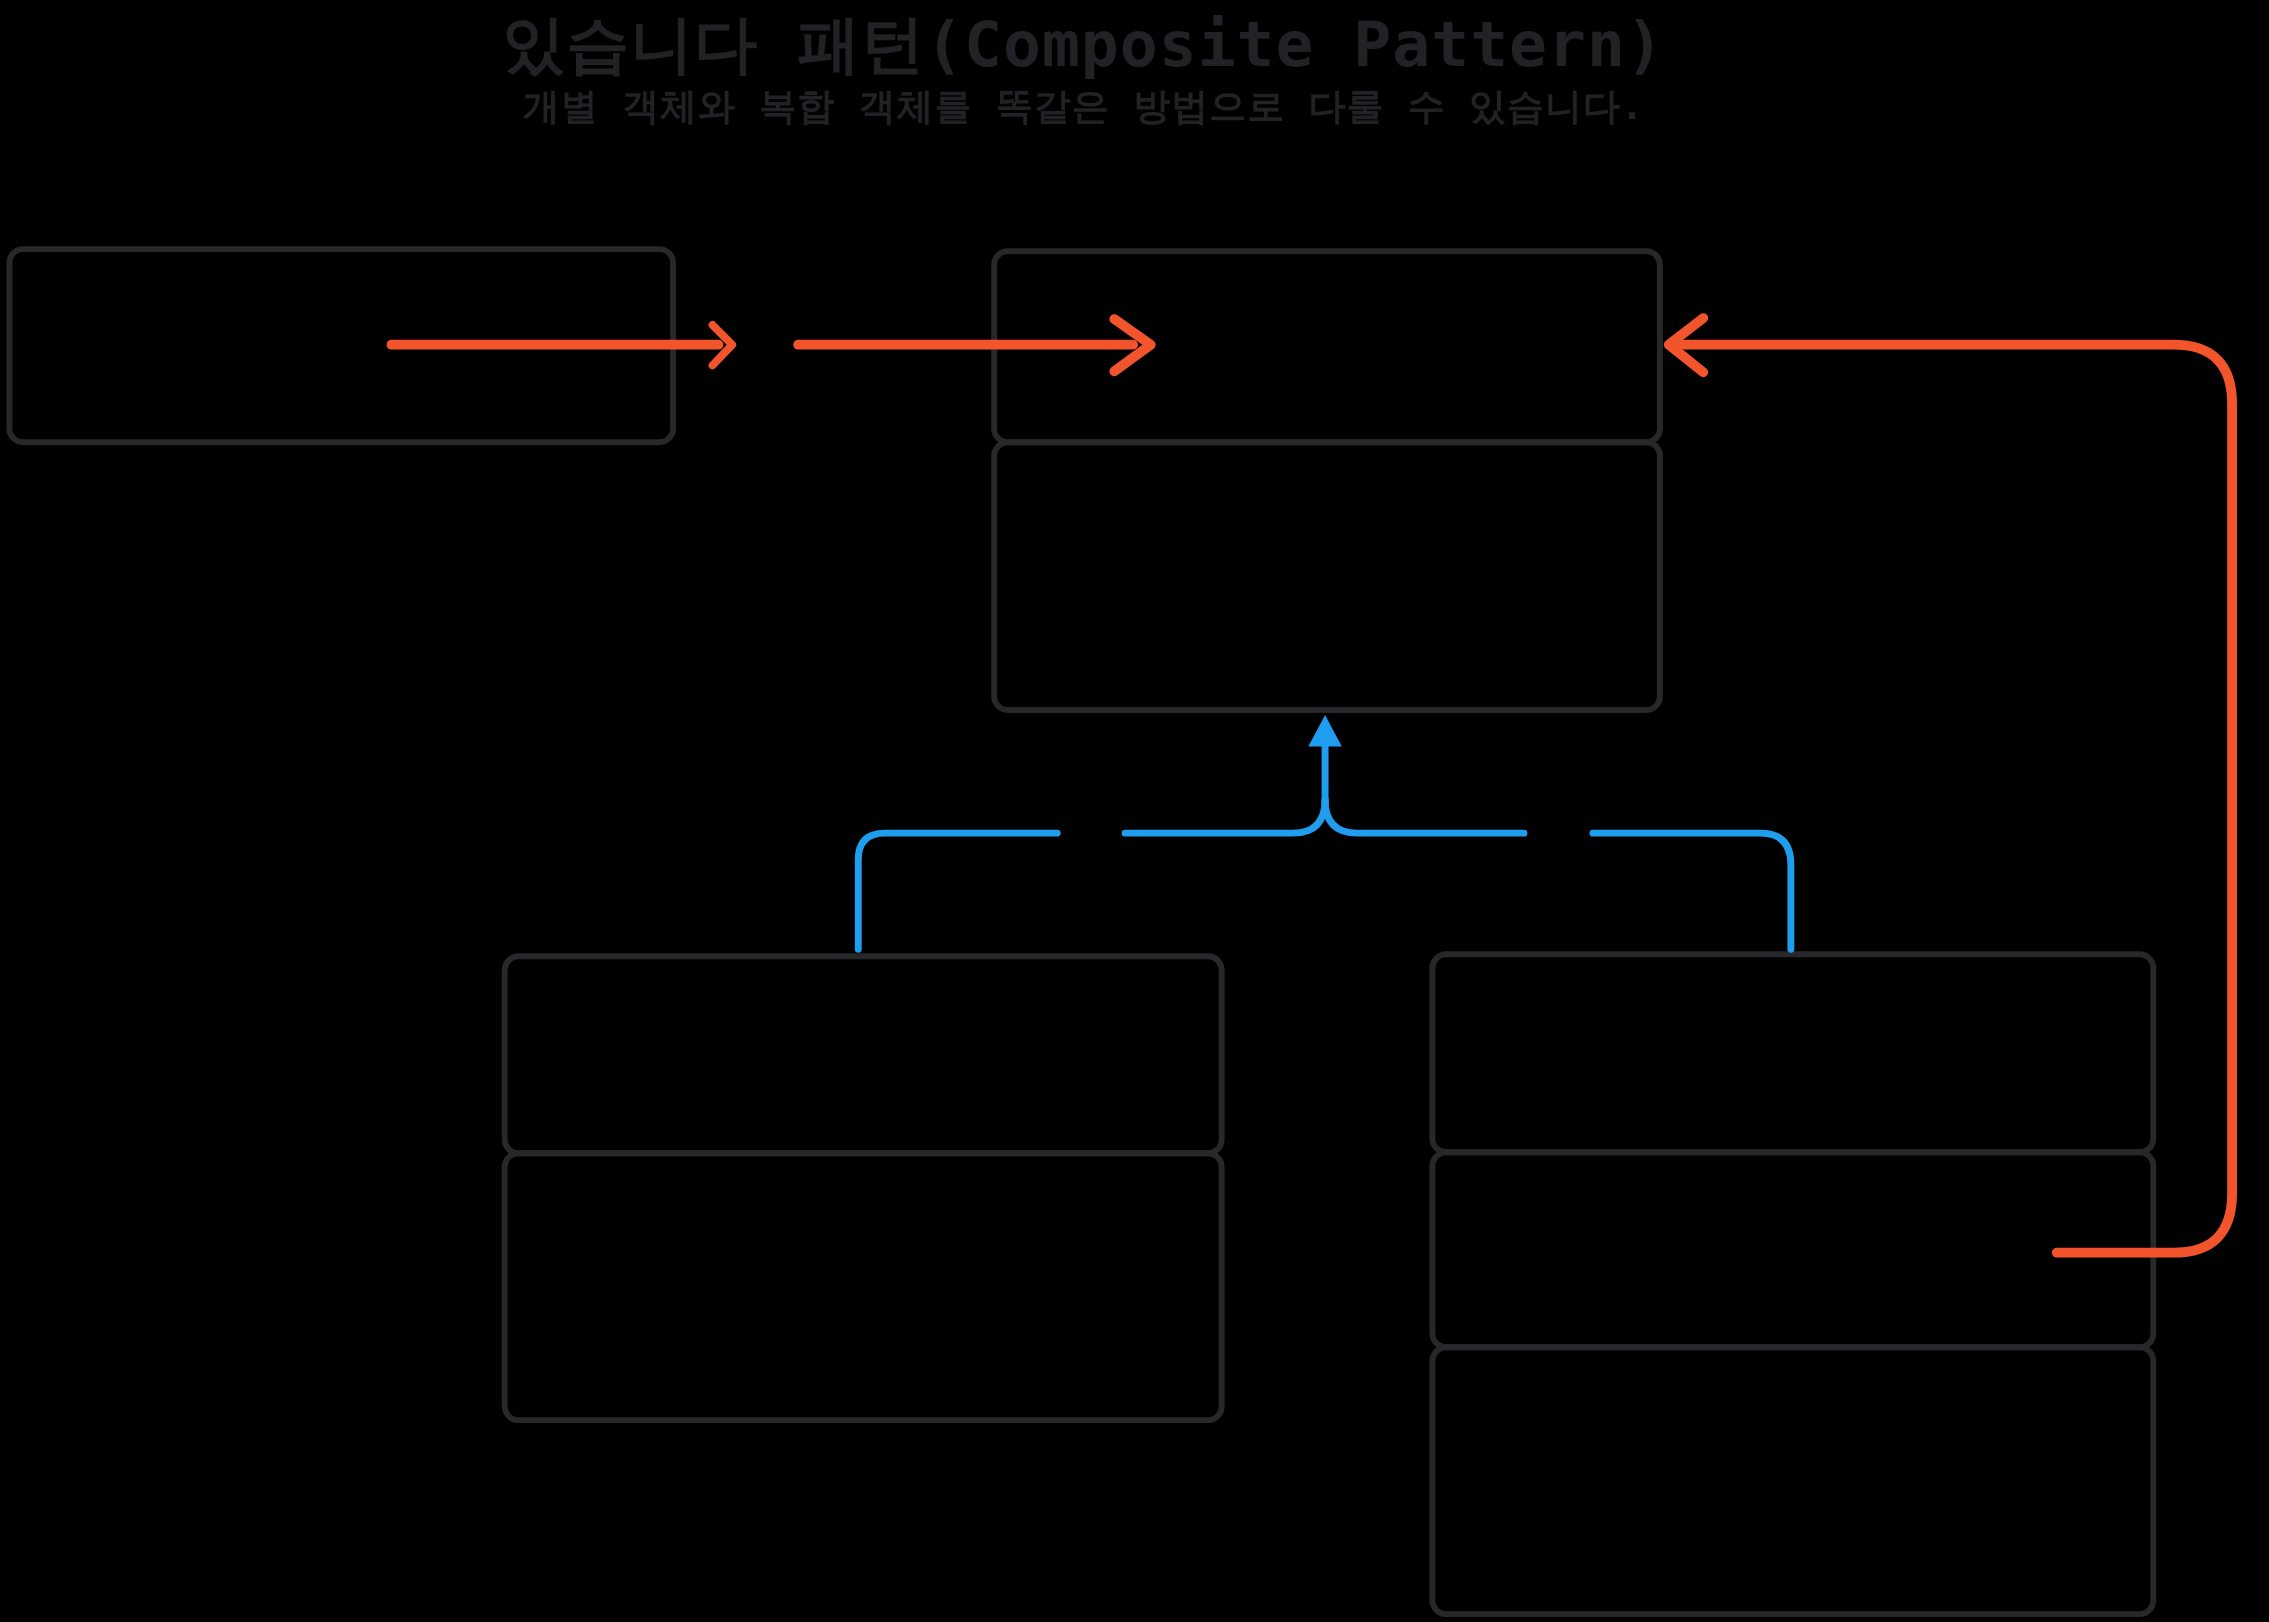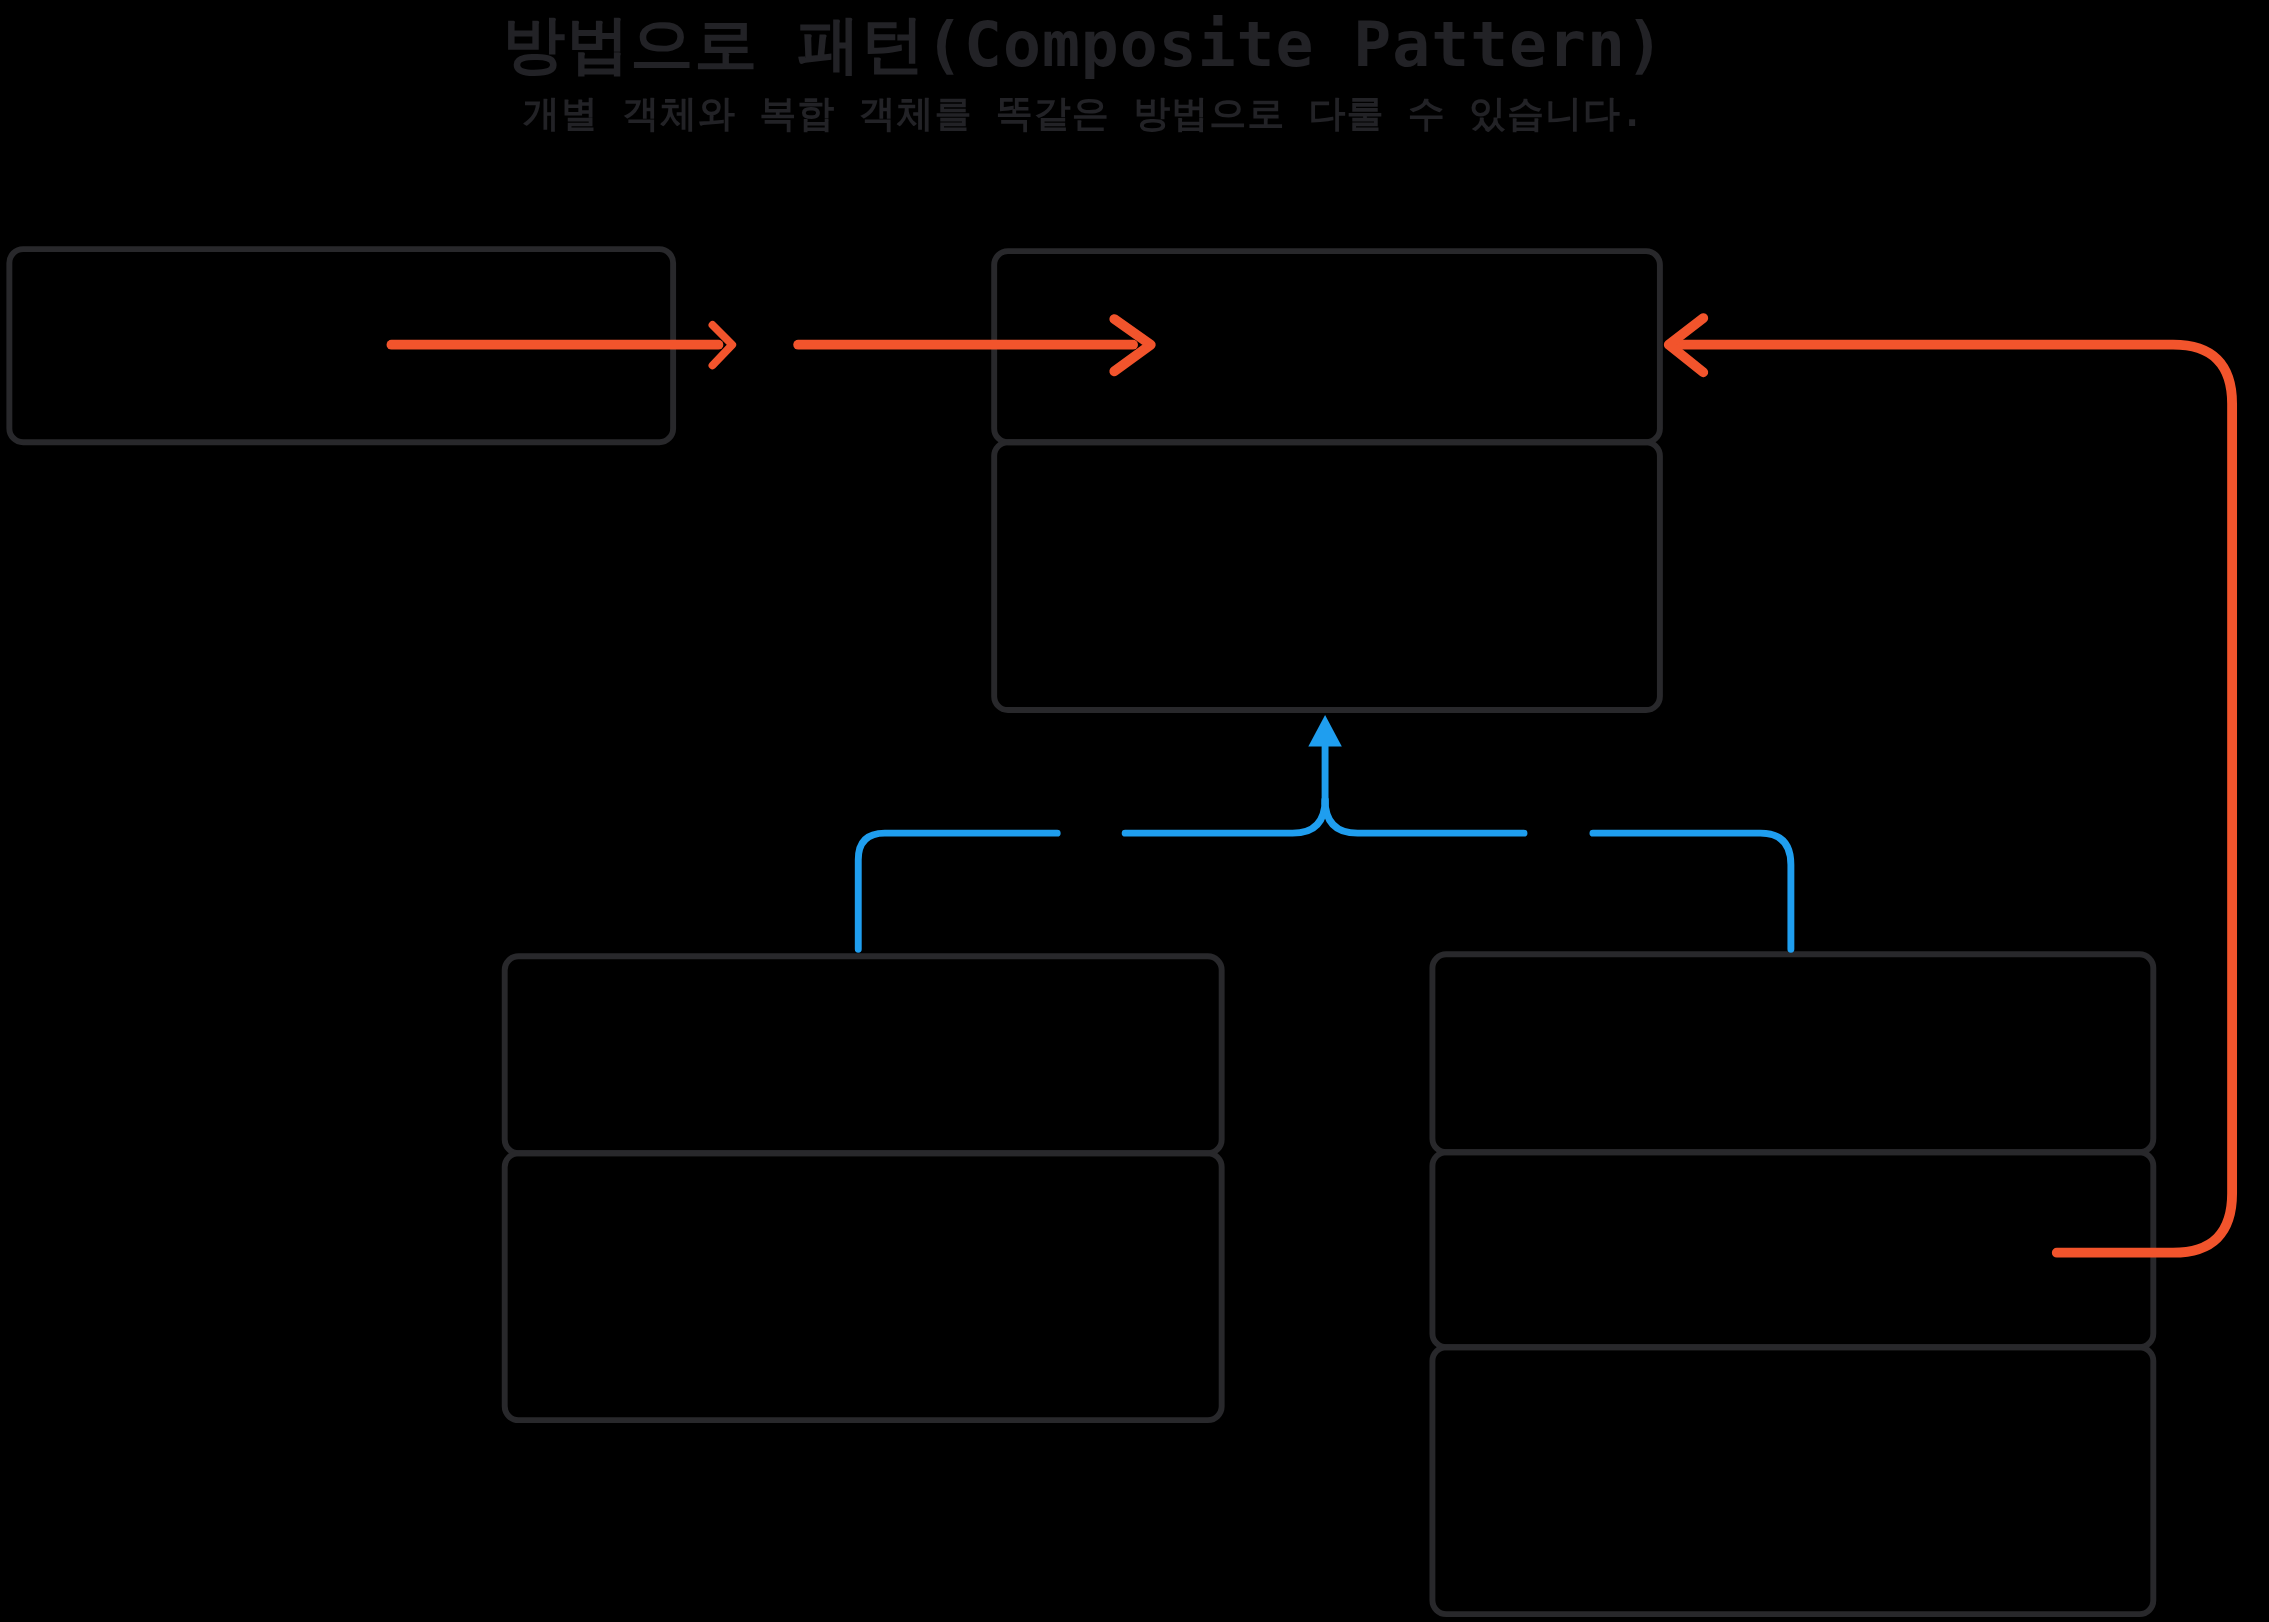--- a/index.html
+++ b/index.html
@@ -30,21 +30,21 @@
     font-size: 63px;
     font-weight: 700;
     line-height: 81px;
     letter-spacing: 1px;
     white-space: nowrap;
   }
   .subtitle {
     font-size: 37px;
     font-weight: 700;
     line-height: 43px;
-    margin-top: 7px;
+    margin-top: 0;
     letter-spacing: 1px;
     white-space: nowrap;
   }
   svg.diagram-layer {
     position: absolute;
     top: 0;
     left: 0;
   }
   .box {
     fill: none;
@@ -76,21 +76,21 @@
     fill: var(--arrow-blue, #1f9eef);
     stroke: none;
   }
 </style>
 </head>
 <body>
 
 <div class="canvas">
 
   <div class="header">
-    <div class="title">방법으로 패턴(Composite Pattern)</div>
+    <div class="title">있습니다 패턴(Composite Pattern)</div>
     <div class="subtitle">개별 객체와 복합 객체를 똑같은 방법으로 다룰 수 있습니다.</div>
   </div>
 
   <svg class="diagram-layer" width="2270" height="1622" viewBox="0 0 2304 1647" xmlns="http://www.w3.org/2000/svg">
 
     <rect class="box" x="9" y="253" width="674" height="196" rx="14"></rect>
 
     <rect class="box" x="1009" y="255" width="676" height="194" rx="14"></rect>
     <rect class="box" x="1009" y="449" width="676" height="272" rx="14"></rect>
 

